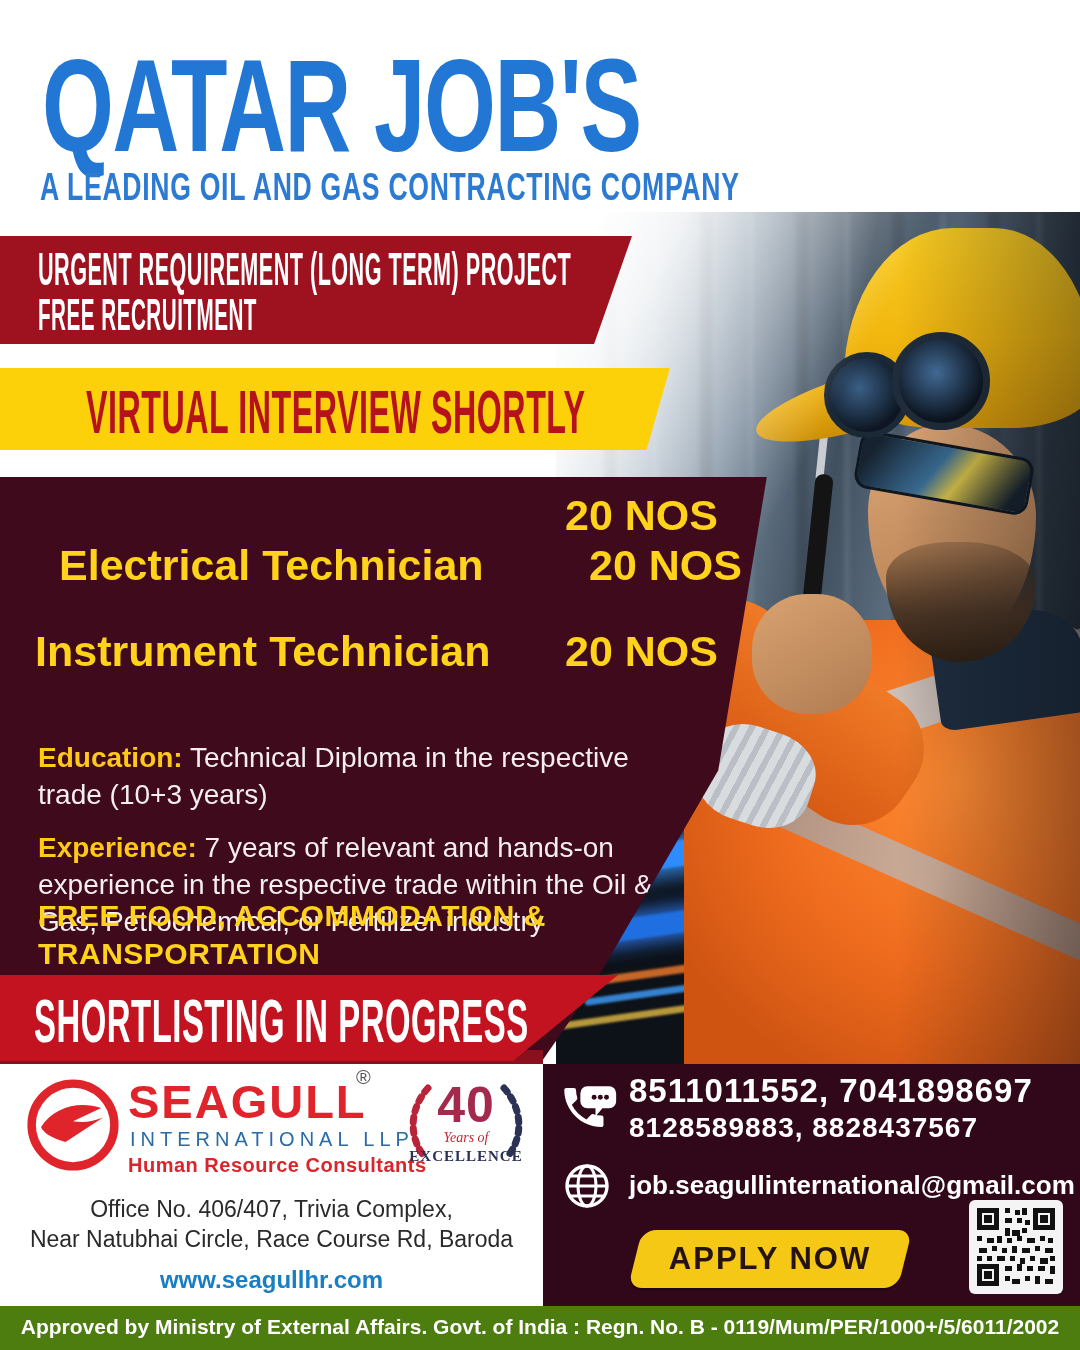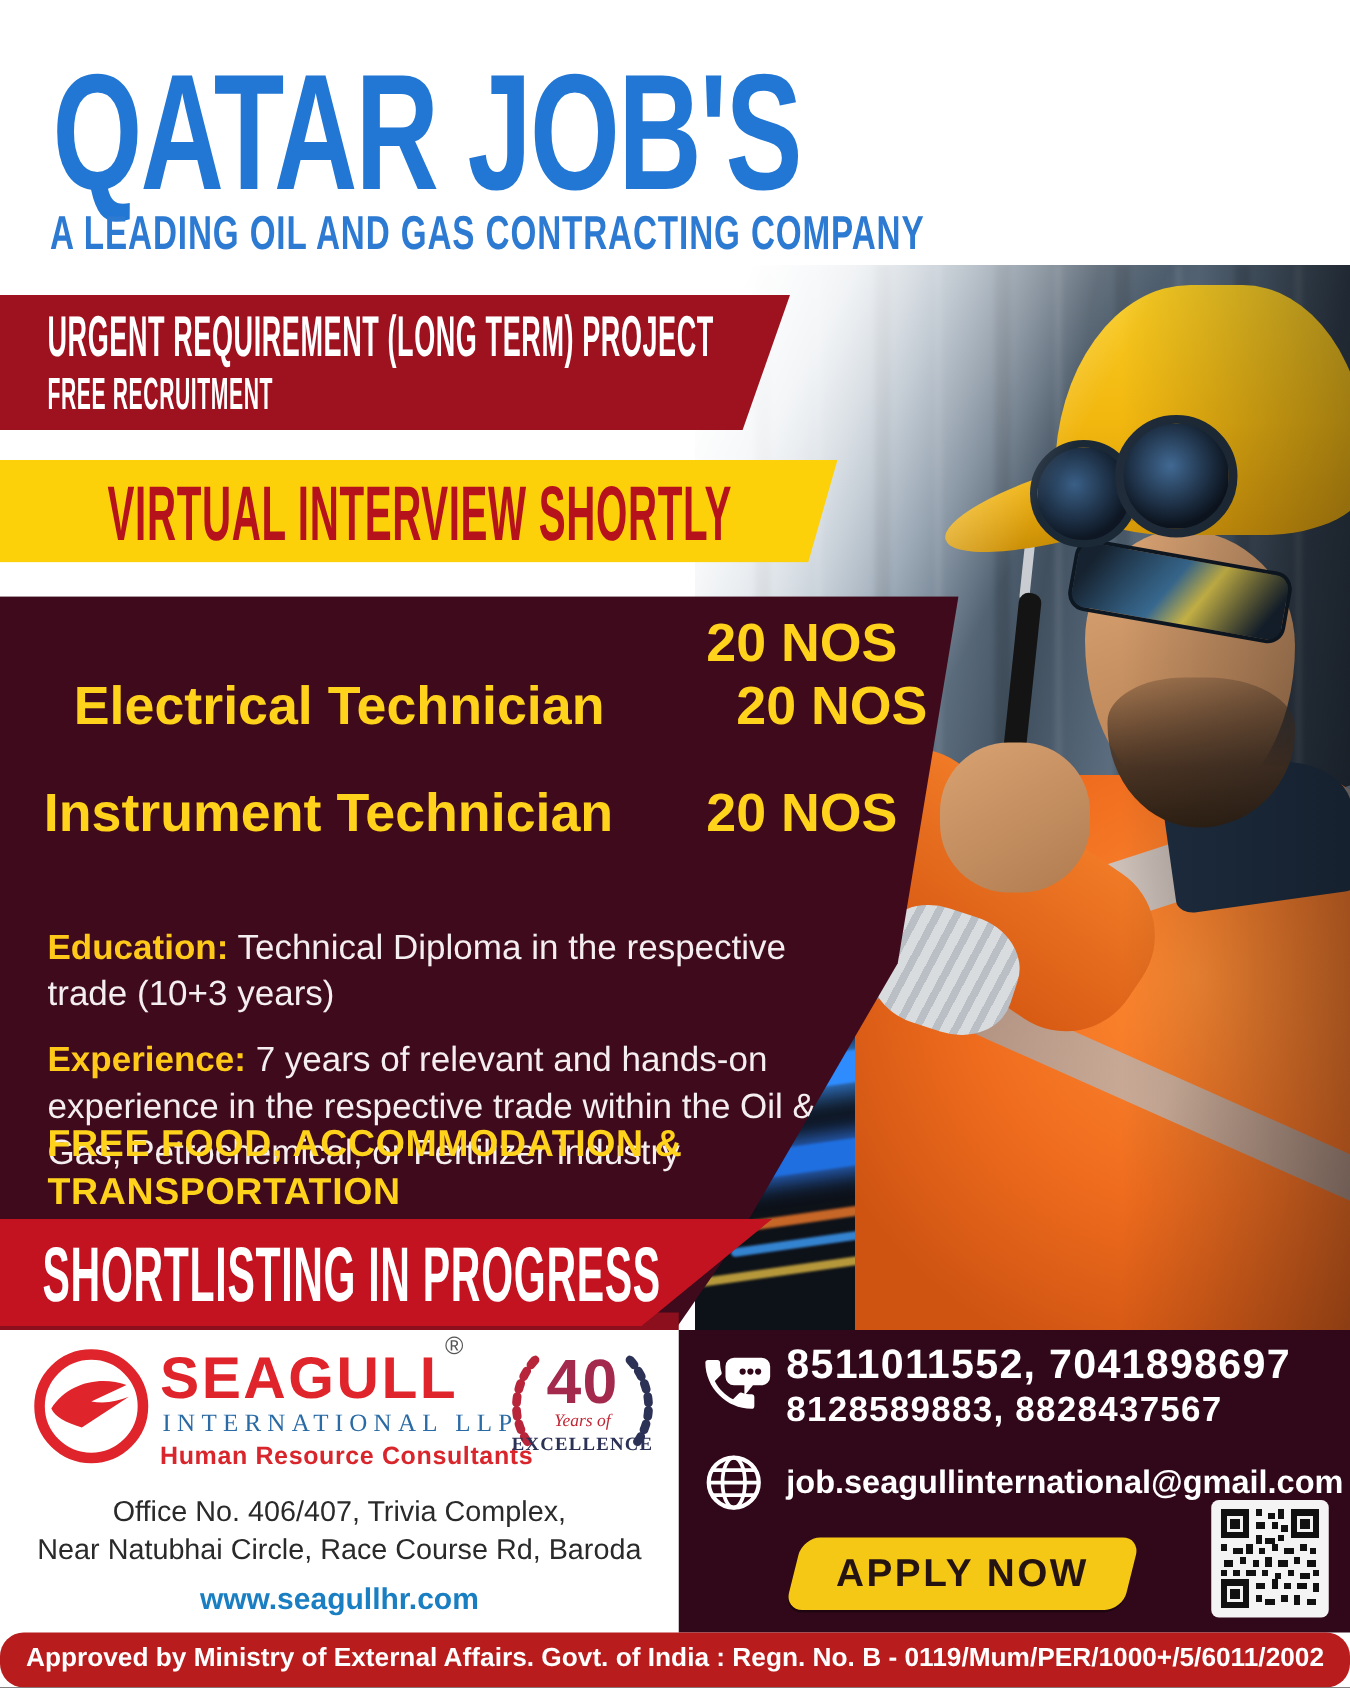--- a/index.html
+++ b/index.html
@@ -12,21 +12,21 @@
   
   .title{left:42px;top:30px;font-size:132px;font-weight:700;color:#2277d4;letter-spacing:-2px;z-index:6;}
   .title .cond{transform:scaleX(.70);}
   .subtitle{left:40px;top:166px;font-size:38px;font-weight:700;color:#2c7ad2;z-index:6;}
   .subtitle .cond{transform:scaleX(.70);letter-spacing:1px;}
 
   
   .banner-urgent{left:0;top:236px;width:632px;height:108px;background:#9e1220;
     clip-path:polygon(0 0,100% 0,94% 100%,0 100%);z-index:6;color:#fff;}
   .banner-urgent .l1{position:absolute;left:38px;top:10px;font-size:46px;font-weight:700;line-height:46px;}
-  .banner-urgent .l2{position:absolute;left:38px;top:56px;font-size:36px;font-weight:700;line-height:46px;}
+  .banner-urgent .l2{position:absolute;left:38px;top:56px;font-size:44px;font-weight:700;line-height:46px;}
   .banner-urgent .cond{transform:scaleX(.47);letter-spacing:1px;}
 
   .banner-virtual{left:0;top:368px;width:670px;height:82px;background:#fdd10a;
     clip-path:polygon(0 0,100% 0,96.5% 100%,0 100%);z-index:6;text-align:right;}
   .banner-virtual .t{position:absolute;left:86px;top:8px;font-size:62px;font-weight:700;color:#b5121c;}
   .banner-virtual .cond{transform:scaleX(.52);letter-spacing:1px;}
 
   .banner-short{left:0;top:975px;width:618px;height:86px;background:#c31321;
     clip-path:polygon(0 0,100% 0,83% 100%,0 100%);z-index:6;}
   .banner-short .t{position:absolute;left:34px;top:10px;font-size:62px;font-weight:700;color:#fff;}
@@ -106,21 +106,21 @@
   .ph-vig{position:absolute;inset:0;background:linear-gradient(270deg,rgba(8,12,18,.35),rgba(0,0,0,0) 35%);}
 
   
   .redline{left:0;top:1050px;width:543px;height:14px;background:#8c0f1d;z-index:5;}
   .b-left{left:0;top:1064px;width:543px;height:242px;background:#ffffff;z-index:5;}
   .b-right{left:543px;top:1064px;width:615px;height:242px;background:#31081a;z-index:5;}
 
   .logo-svg{position:absolute;left:26px;top:14px;width:94px;height:94px;}
   .sg-name{position:absolute;left:128px;top:10px;font-size:47px;font-weight:700;color:#e0242b;letter-spacing:2px;}
   .sg-reg{position:absolute;left:356px;top:2px;font-size:20px;color:#555;font-weight:400;}
-  .sg-intl{position:absolute;left:130px;top:64px;font-size:20px;font-weight:400;color:#2a6aa5;letter-spacing:5px;font-family:Liberation Serif, serif;}
+  .sg-intl{position:absolute;left:130px;top:64px;font-size:20px;font-weight:400;color:#2a6aa5;letter-spacing:5px;}
   .sg-tag{position:absolute;left:128px;top:90px;font-size:20px;font-weight:700;color:#d9262c;letter-spacing:.5px;}
   .badge{position:absolute;left:398px;top:10px;width:136px;height:106px;}
   .badge .n40{position:absolute;left:0;right:0;top:2px;text-align:center;font-size:50px;font-weight:700;color:#a3294d;letter-spacing:1px;}
   .badge .yo{position:absolute;left:0;right:0;top:56px;text-align:center;font-family:"Liberation Serif",serif;
     font-style:italic;font-size:14px;color:#c02736;}
   .badge .exc{position:absolute;left:0;right:0;top:74px;text-align:center;font-family:"Liberation Serif",serif;
     font-size:15px;font-weight:700;color:#2c3156;letter-spacing:1px;}
   .addr1{position:absolute;left:0;width:543px;top:132px;text-align:center;font-size:23px;color:#2a2a2a;}
   .addr2{position:absolute;left:0;width:543px;top:162px;text-align:center;font-size:23px;color:#2a2a2a;}
   .website{position:absolute;left:0;width:543px;top:202px;text-align:center;font-size:24px;font-weight:700;color:#1a7ec2;}
@@ -129,21 +129,21 @@
   .ph-l1{position:absolute;left:86px;top:8px;font-size:33px;font-weight:700;color:#fff;letter-spacing:1px;}
   .ph-l2{position:absolute;left:86px;top:48px;font-size:28px;font-weight:700;color:#fff;letter-spacing:1px;}
   .globe-ico{position:absolute;left:20px;top:98px;width:48px;height:48px;}
   .email{position:absolute;left:86px;top:106px;font-size:26px;font-weight:700;color:#fff;}
   .apply{position:absolute;left:92px;top:166px;width:270px;height:58px;background:#f5c816;border-radius:14px;
     transform:skewX(-14deg);box-shadow:0 2px 0 rgba(0,0,0,.35);}
   .apply span{display:block;transform:skewX(14deg);text-align:center;line-height:58px;
     font-size:31px;font-weight:700;color:#241311;letter-spacing:2px;}
   .qr{position:absolute;left:426px;top:136px;width:94px;height:94px;background:#f4f4f4;border-radius:6px;padding:5px;box-sizing:border-box;}
 
-  .approval{left:0;top:1306px;width:1080px;height:44px;background:#b91c1c;z-index:7;border-radius:19px;}
+  .approval{left:0;top:1306px;width:1080px;height:44px;background:#4d7c0f;z-index:7;}
   .approval .t{position:absolute;left:0;width:1080px;top:9px;text-align:center;color:#fff;font-size:21px;font-weight:700;}
 </style>
 </head>
 <body>
 
 <div class="canvas">
 
   <div class="abs photo">
     <div class="ph-bg"></div>
     <div class="ph-stripes"></div>

